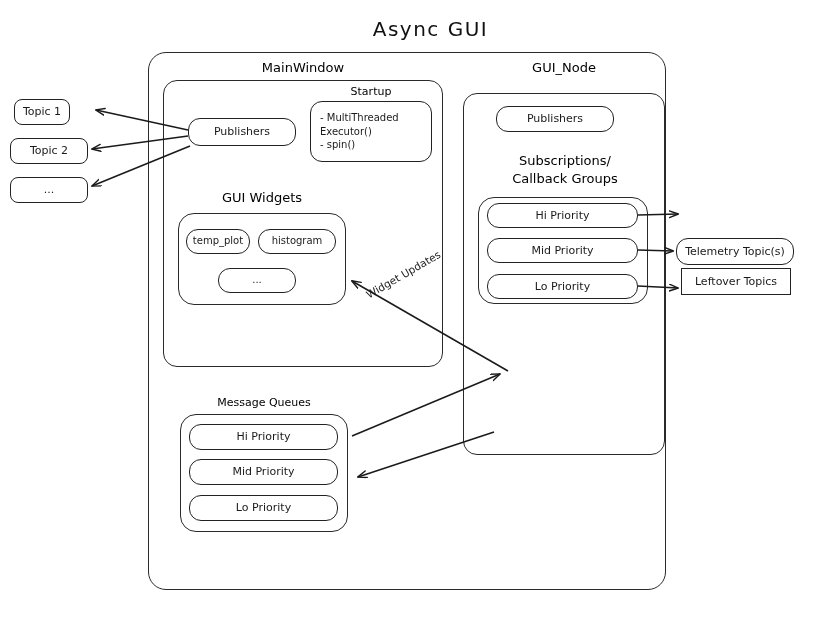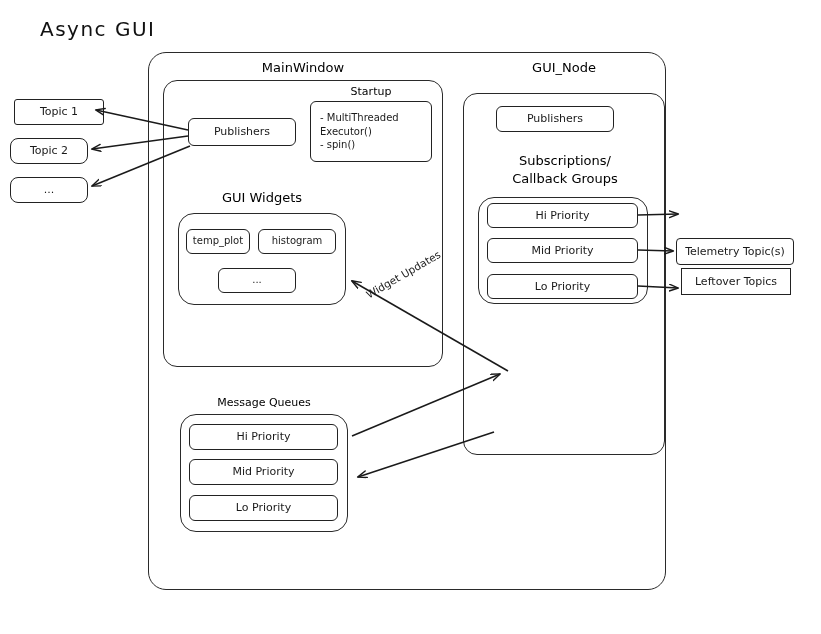--- a/index.html
+++ b/index.html
@@ -7,21 +7,21 @@
   body{
     width:821px;height:634px;position:relative;overflow:hidden;
     font-family:"DejaVu Sans", sans-serif;
     color:#1a1a1a;
   }
   #canvas{position:absolute;inset:0;width:821px;height:634px;}
   svg.layer{position:absolute;left:0;top:0;width:821px;height:634px;pointer-events:none;}
   .box{
     position:absolute;
     border:1.6px solid #222;
-    border-radius:6px;
+    border-radius:12px;
     background:transparent;
     box-sizing:border-box;
     display:flex;align-items:center;justify-content:center;
     text-align:center;
     font-family:"DejaVu Sans", sans-serif;
     font-size:11px;
     line-height:1.25;
     color:#1a1a1a;
   }
   .grp{
@@ -35,20 +35,21 @@
   .caption{
     position:absolute;
     font-family:"DejaVu Sans", sans-serif;
     text-align:center;
     color:#000000;
     white-space:pre;
   }
   #title{
     position:absolute;
     left:0;right:0;top:17px;
+    text-align:center;
     font-size:20px;
     letter-spacing:1.5px;
     color:#111;
     padding-left:40px;
   }
   .lbl-main{font-size:13px;}
   .lbl-sub{font-size:11px;}
   .multiline{display:block;}
   .left-text{justify-content:flex-start;text-align:left;padding-left:9px;}
   .rot-label{
@@ -99,25 +100,25 @@
 
   <div class="caption lbl-main" style="left:480px;top:152px;width:170px;line-height:1.35;white-space:pre-line;">Subscriptions/
 Callback Groups</div>
 
   <div class="grp" style="left:478px;top:197px;width:170px;height:107px;border-radius:16px;"></div>
   <div class="box" style="left:487px;top:203px;width:151px;height:25px;">Hi Priority</div>
   <div class="box" style="left:487px;top:238px;width:151px;height:25px;">Mid Priority</div>
   <div class="box" style="left:487px;top:274px;width:151px;height:25px;">Lo Priority</div>
 
 
-  <div class="box" style="left:14px;top:99px;width:90px;height:26px;border-radius:3px;">Topic 1</div>
+  <div class="box" style="left:14px;top:99px;width:56px;height:26px;border-radius:8px;">Topic 1</div>
   <div class="box" style="left:10px;top:138px;width:78px;height:26px;border-radius:8px;">Topic 2</div>
   <div class="box" style="left:10px;top:177px;width:78px;height:26px;border-radius:8px;">...</div>
 
-  <div class="box" style="left:676px;top:238px;width:118px;height:27px;border-radius:4px;">Telemetry Topic(s)</div>
+  <div class="box" style="left:676px;top:238px;width:118px;height:27px;border-radius:12px;">Telemetry Topic(s)</div>
   <div class="box" style="left:681px;top:268px;width:110px;height:27px;border-radius:0;">Leftover Topics</div>
 
   <svg class="layer" viewBox="0 0 821 634">
     <defs>
       <marker id="ah" markerWidth="11" markerHeight="11" refX="9.2" refY="4" orient="auto" markerUnits="userSpaceOnUse">
         <path d="M0.5,0.6 L9.6,4 L0.5,7.4" fill="none" stroke="#1a1a1a" stroke-width="1.4" stroke-linecap="round" stroke-linejoin="round"></path>
       </marker>
     </defs>
 
     <path d="M188,130 L96,110" fill="none" stroke="#1a1a1a" stroke-width="1.5" marker-end="url(#ah)"></path>

